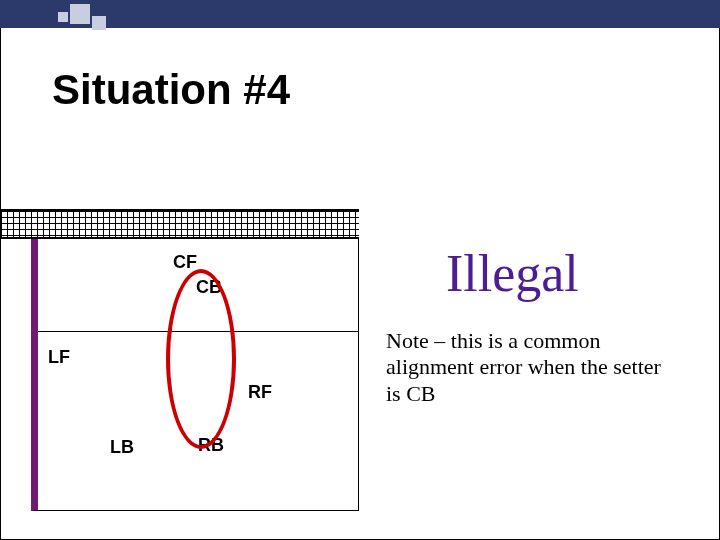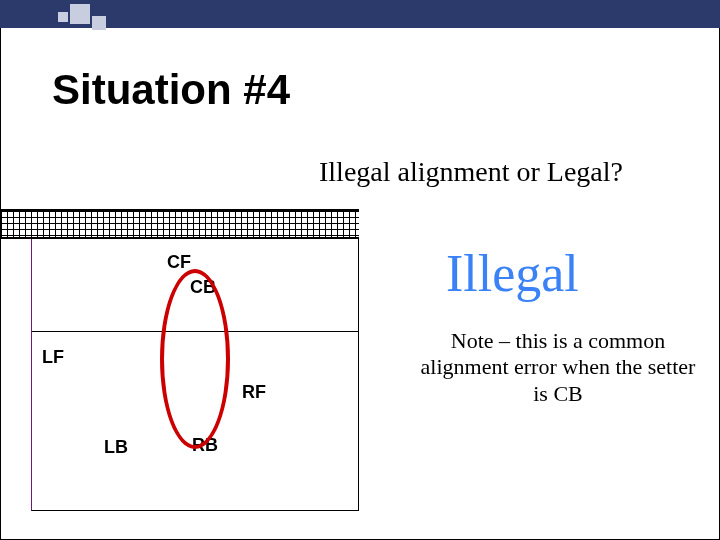--- a/index.html
+++ b/index.html
@@ -53,31 +53,30 @@
     left: 318px;
     font-size: 28px;
     color: #000;
     font-family: Georgia, 'Times New Roman', serif;
   }
   .verdict {
     position: absolute;
     top: 216px;
     left: 445px;
     font-size: 52px;
-    color: #3b82f6;
+    color: #4c1d95;
     font-family: Georgia, 'Times New Roman', serif;
   }
   .note {
     position: absolute;
     top: 300px;
-    left: 413px;
+    left: 385px;
     width: 288px;
     font-size: 22px;
     color: #000;
-    text-align: center;
     font-family: Georgia, 'Times New Roman', serif;
     line-height: 1.2;
   }
   .net-grid {
     position: absolute;
     top: 181px;
     left: 0;
     width: 358px;
     height: 30px;
     background-color: #fff;
@@ -87,21 +86,21 @@
     background-size: 6px 6px, 6px 6px;
     border-top: 2px solid #000;
     border-bottom: 2px solid #000;
   }
   .court {
     position: absolute;
     top: 211px;
     left: 30px;
     width: 328px;
     height: 272px;
-    border-left: 1px solid #701a75;
+    border-left: 7px solid #701a75;
     border-right: 1px solid #000;
     border-bottom: 1px solid #000;
   }
   .attack-line {
     position: absolute;
     top: 92px;
     left: 0; right: 0;
     height: 1px;
     background: #000;
   }
@@ -132,21 +131,20 @@
 <div class="square-cluster">
   <div class="sq sm"></div>
   <div class="sq lg"></div>
   <div class="sq md"></div>
 </div>
 
 <div class="content">
 
   <h1 class="title">Situation #4</h1>
 
-  <div class="subtitle">Illegal alignment or Legal?</div>
 
   <div class="verdict">Illegal</div>
 
   <div class="note">Note – this is a common alignment error when the setter is CB</div>
 
   <div class="net-grid"></div>
 
   <div class="court">
     <div class="attack-line"></div>
 

